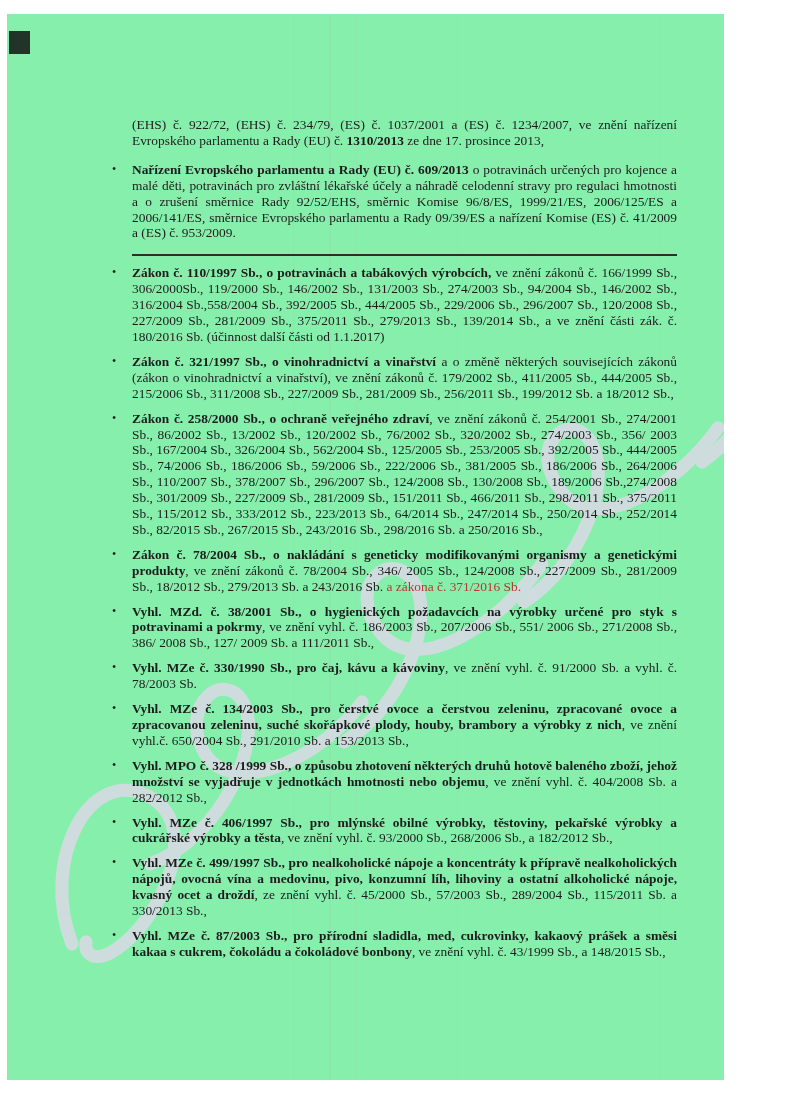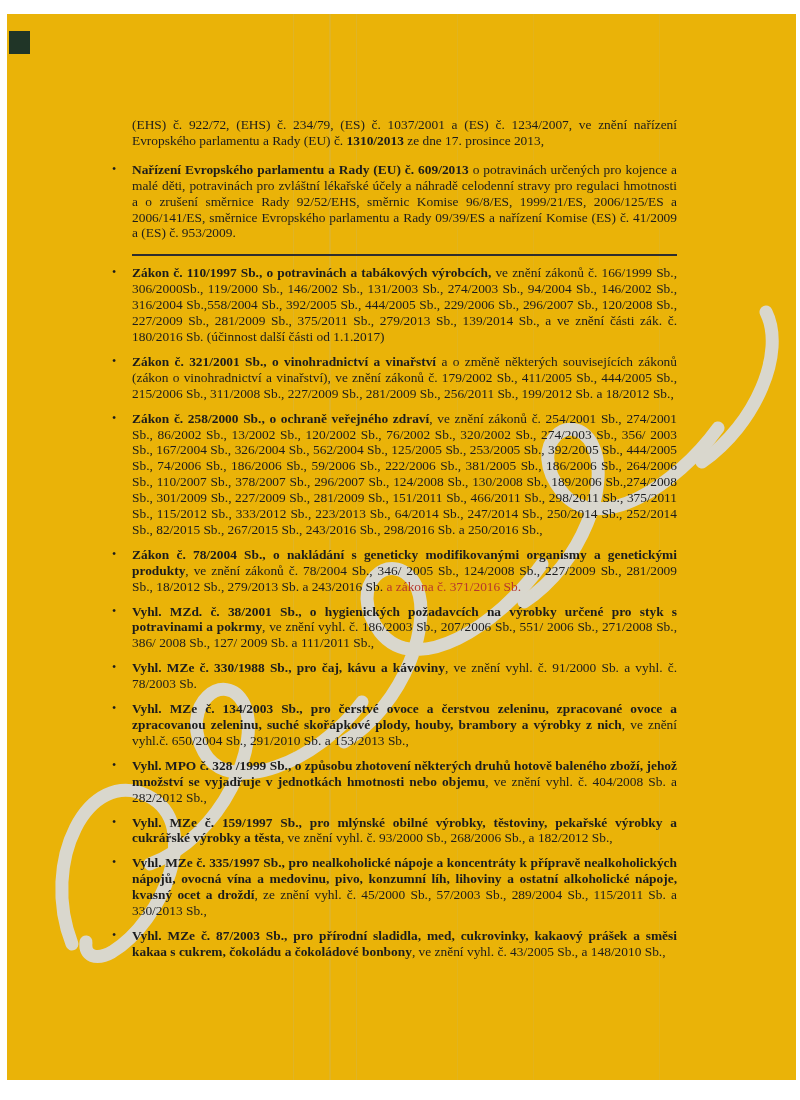--- a/index.html
+++ b/index.html
@@ -1,19 +1,19 @@
 <!DOCTYPE html>
 <html lang="cs"><head>
 <meta charset="utf-8">
 <title>Scanned legal document page</title>
 <style>
   html,body{margin:0;padding:0;background:#ffffff;}
   .page{
-    position:relative;width:796px;height:1100px;overflow:hidden;
-    background:#eab308;
+    position:relative;width:724px;height:1100px;overflow:hidden;
+    background:#86efac;
     font-family:"Liberation Serif","DejaVu Serif",serif;
     color:#1c1c1c;
   }
   .edge{position:absolute;background:#ffffff;}
   .edge-top{top:0;left:0;right:0;height:14px;}
   .edge-bottom{bottom:0;left:0;right:0;height:20px;}
   .edge-left{top:0;bottom:0;left:0;width:7px;}
   .scanline{position:absolute;top:14px;bottom:20px;background:rgba(175,190,182,0.18);}
   .sl1{left:293px;width:1px;}
   .sl2{left:329px;width:2px;}
@@ -70,63 +70,63 @@
     <div class="rule"></div>
 
     <div id="law-items">
   <div class="li">
     <span class="bullet bnd">•</span>
     <p class="body"><b class="ttl">Zákon č. 110/1997 Sb., o potravinách a tabákových výrobcích,</b><span class="amd"> ve znění zákonů č. 166/1999 Sb., 306/2000Sb., 119/2000 Sb., 146/2002 Sb., 131/2003 Sb., 274/2003 Sb., 94/2004 Sb., 146/2002 Sb., 316/2004 Sb.,558/2004 Sb., 392/2005 Sb., 444/2005 Sb., 229/2006 Sb., 296/2007 Sb., 120/2008 Sb., 227/2009 Sb., 281/2009 Sb., 375/2011 Sb., 279/2013 Sb., 139/2014 Sb., a ve znění části zák. č. 180/2016 Sb. (účinnost další části od 1.1.2017)</span><b class="red"></b></p>
   </div>
 
   <div class="li">
     <span class="bullet bnd">•</span>
-    <p class="body"><b class="ttl">Zákon č. 321/2001 Sb., o vinohradnictví a vinařství</b><span class="amd"> a o změně některých souvisejících zákonů (zákon o vinohradnictví a vinařství), ve znění zákonů č. 179/2002 Sb., 411/2005 Sb., 444/2005 Sb., 215/2006 Sb., 311/2008 Sb., 227/2009 Sb., 281/2009 Sb., 256/2011 Sb., 199/2012 Sb. a 18/2012 Sb.,</span><b class="red"></b></p>
+    <p class="body"><b class="ttl">Zákon č. 321/1997 Sb., o vinohradnictví a vinařství</b><span class="amd"> a o změně některých souvisejících zákonů (zákon o vinohradnictví a vinařství), ve znění zákonů č. 179/2002 Sb., 411/2005 Sb., 444/2005 Sb., 215/2006 Sb., 311/2008 Sb., 227/2009 Sb., 281/2009 Sb., 256/2011 Sb., 199/2012 Sb. a 18/2012 Sb.,</span><b class="red"></b></p>
   </div>
 
   <div class="li">
     <span class="bullet bnd">•</span>
     <p class="body"><b class="ttl">Zákon č. 258/2000 Sb., o ochraně veřejného zdraví</b><span class="amd">, ve znění zákonů č. 254/2001 Sb., 274/2001 Sb., 86/2002 Sb., 13/2002 Sb., 120/2002 Sb., 76/2002 Sb., 320/2002 Sb., 274/2003 Sb., 356/ 2003 Sb., 167/2004 Sb., 326/2004 Sb., 562/2004 Sb., 125/2005 Sb., 253/2005 Sb., 392/2005 Sb., 444/2005 Sb., 74/2006 Sb., 186/2006 Sb., 59/2006 Sb., 222/2006 Sb., 381/2005 Sb., 186/2006 Sb., 264/2006 Sb., 110/2007 Sb., 378/2007 Sb., 296/2007 Sb., 124/2008 Sb., 130/2008 Sb., 189/2006 Sb.,274/2008 Sb., 301/2009 Sb., 227/2009 Sb., 281/2009 Sb., 151/2011 Sb., 466/2011 Sb., 298/2011 Sb., 375/2011 Sb., 115/2012 Sb., 333/2012 Sb., 223/2013 Sb., 64/2014 Sb., 247/2014 Sb., 250/2014 Sb., 252/2014 Sb., 82/2015 Sb., 267/2015 Sb., 243/2016 Sb., 298/2016 Sb. a 250/2016 Sb.,</span><b class="red"></b></p>
   </div>
 
   <div class="li">
     <span class="bullet bnd">•</span>
     <p class="body"><b class="ttl">Zákon č. 78/2004 Sb., o nakládání s geneticky modifikovanými organismy a genetickými produkty</b><span class="amd">, ve znění zákonů č. 78/2004 Sb., 346/ 2005 Sb., 124/2008 Sb., 227/2009 Sb., 281/2009 Sb., 18/2012 Sb., 279/2013 Sb. a 243/2016 Sb. </span><b class="red">a zákona č. 371/2016 Sb.</b></p>
   </div>
 
   <div class="li">
     <span class="bullet bnd">•</span>
     <p class="body"><b class="ttl">Vyhl. MZd. č. 38/2001 Sb., o hygienických požadavcích na výrobky určené pro styk s potravinami a pokrmy</b><span class="amd">, ve znění vyhl. č. 186/2003 Sb., 207/2006 Sb., 551/ 2006 Sb., 271/2008 Sb., 386/ 2008 Sb., 127/ 2009 Sb. a  111/2011 Sb.,</span><b class="red"></b></p>
   </div>
 
   <div class="li">
     <span class="bullet bnd">•</span>
-    <p class="body"><b class="ttl">Vyhl. MZe č. 330/1988 Sb., pro čaj, kávu a kávoviny</b><span class="amd">, ve znění vyhl. č. 91/2000 Sb. a vyhl. č. 78/2003 Sb.</span><b class="red"></b></p>
+    <p class="body"><b class="ttl">Vyhl. MZe č. 330/1990 Sb., pro čaj, kávu a kávoviny</b><span class="amd">, ve znění vyhl. č. 91/2000 Sb. a vyhl. č. 78/2003 Sb.</span><b class="red"></b></p>
   </div>
 
   <div class="li">
     <span class="bullet bnd">•</span>
     <p class="body"><b class="ttl">Vyhl. MZe č. 134/2003 Sb., pro čerstvé ovoce a čerstvou zeleninu, zpracované ovoce a zpracovanou zeleninu, suché skořápkové plody, houby, brambory a výrobky z nich</b><span class="amd">, ve znění vyhl.č. 650/2004 Sb., 291/2010 Sb. a 153/2013 Sb.,</span><b class="red"></b></p>
   </div>
 
   <div class="li">
     <span class="bullet bnd">•</span>
     <p class="body"><b class="ttl">Vyhl. MPO č. 328 /1999 Sb., o způsobu zhotovení některých druhů hotově baleného zboží, jehož množství se vyjadřuje v jednotkách hmotnosti nebo objemu</b><span class="amd">, ve znění vyhl. č. 404/2008 Sb. a 282/2012 Sb.,</span><b class="red"></b></p>
   </div>
 
   <div class="li">
     <span class="bullet bnd">•</span>
-    <p class="body"><b class="ttl">Vyhl. MZe č. 159/1997 Sb., pro mlýnské obilné výrobky, těstoviny, pekařské výrobky a cukrářské výrobky a těsta</b><span class="amd">, ve znění vyhl. č. 93/2000 Sb., 268/2006 Sb., a 182/2012 Sb.,</span><b class="red"></b></p>
+    <p class="body"><b class="ttl">Vyhl. MZe č. 406/1997 Sb., pro mlýnské obilné výrobky, těstoviny, pekařské výrobky a cukrářské výrobky a těsta</b><span class="amd">, ve znění vyhl. č. 93/2000 Sb., 268/2006 Sb., a 182/2012 Sb.,</span><b class="red"></b></p>
   </div>
 
   <div class="li">
     <span class="bullet bnd">•</span>
-    <p class="body"><b class="ttl">Vyhl. MZe č. 335/1997 Sb., pro nealkoholické nápoje a koncentráty k přípravě nealkoholických nápojů, ovocná vína a medovinu, pivo, konzumní líh, lihoviny a ostatní alkoholické nápoje, kvasný ocet a droždí</b><span class="amd">, ze znění vyhl. č. 45/2000 Sb., 57/2003 Sb., 289/2004 Sb., 115/2011 Sb. a 330/2013 Sb.,</span><b class="red"></b></p>
+    <p class="body"><b class="ttl">Vyhl. MZe č. 499/1997 Sb., pro nealkoholické nápoje a koncentráty k přípravě nealkoholických nápojů, ovocná vína a medovinu, pivo, konzumní líh, lihoviny a ostatní alkoholické nápoje, kvasný ocet a droždí</b><span class="amd">, ze znění vyhl. č. 45/2000 Sb., 57/2003 Sb., 289/2004 Sb., 115/2011 Sb. a 330/2013 Sb.,</span><b class="red"></b></p>
   </div>
 
   <div class="li">
     <span class="bullet bnd">•</span>
-    <p class="body"><b class="ttl">Vyhl. MZe č. 87/2003 Sb., pro přírodní sladidla, med, cukrovinky, kakaový prášek a směsi kakaa s cukrem, čokoládu a čokoládové bonbony</b><span class="amd">, ve znění vyhl. č. 43/2005 Sb., a 148/2010 Sb.,</span><b class="red"></b></p>
+    <p class="body"><b class="ttl">Vyhl. MZe č. 87/2003 Sb., pro přírodní sladidla, med, cukrovinky, kakaový prášek a směsi kakaa s cukrem, čokoládu a čokoládové bonbony</b><span class="amd">, ve znění vyhl. č. 43/1999 Sb., a 148/2015 Sb.,</span><b class="red"></b></p>
   </div>
 </div>
 
   </div>
 </div>
 
 </body></html>

